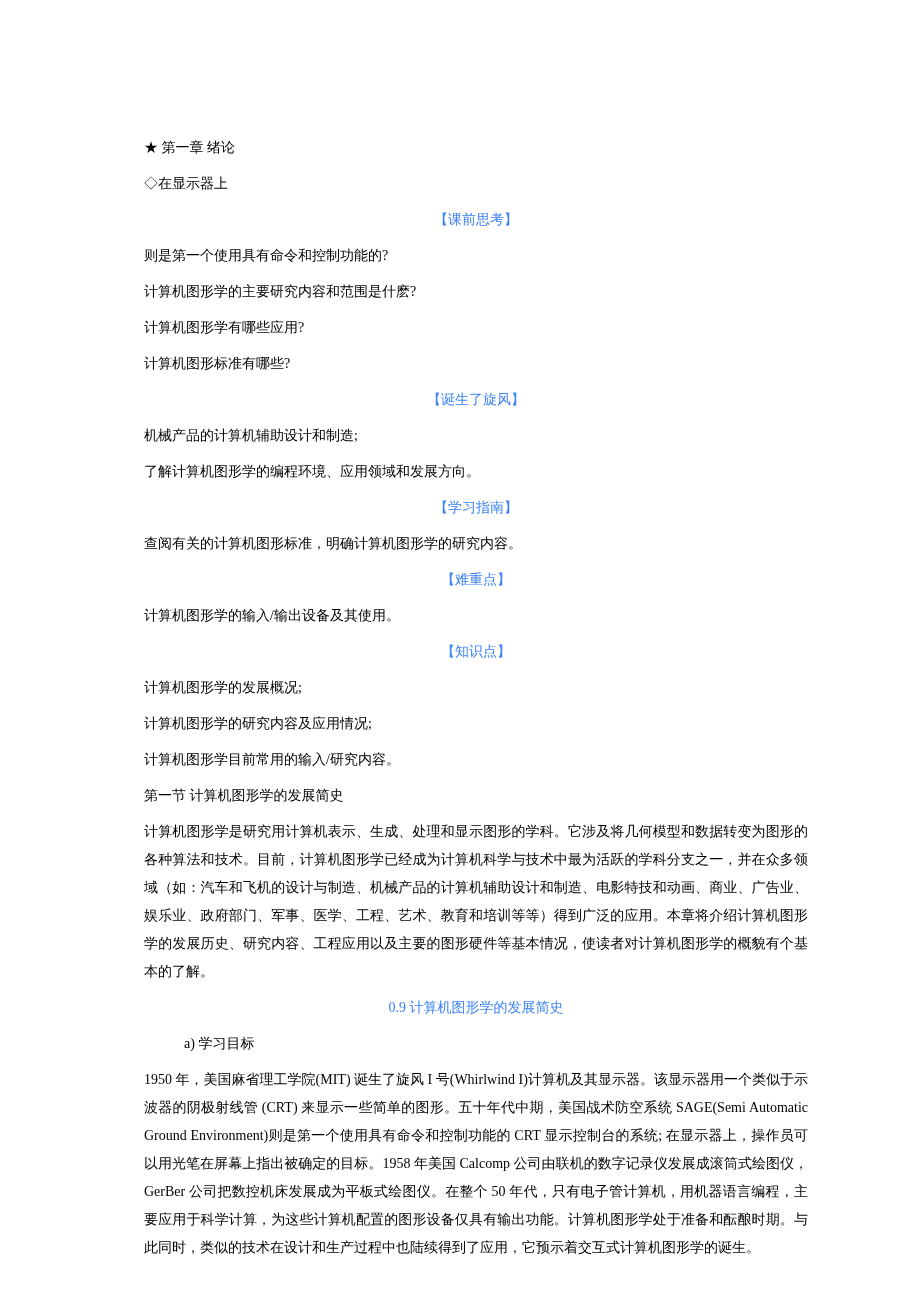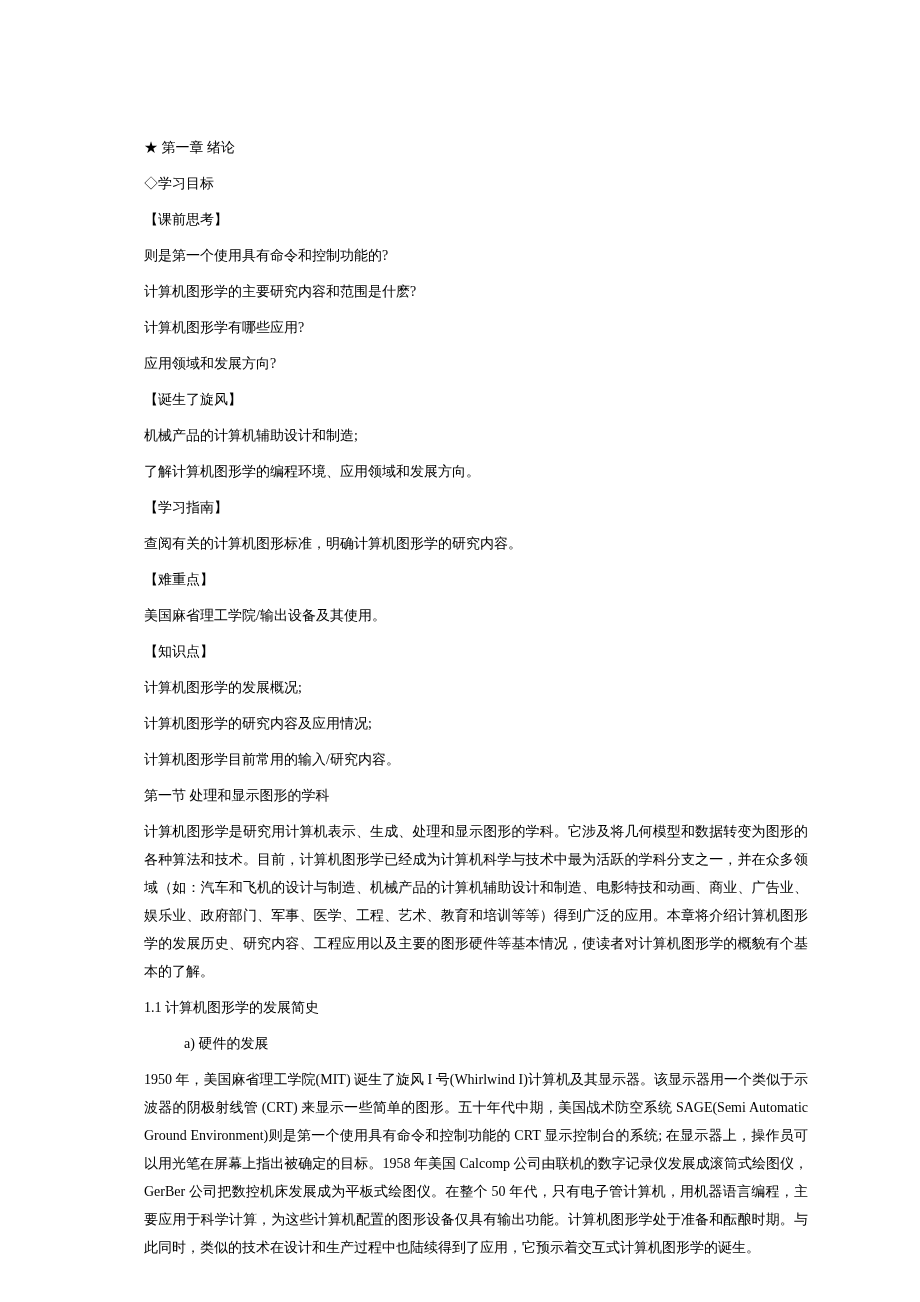--- a/index.html
+++ b/index.html
@@ -10,47 +10,48 @@
     body {
       font-family: "SimSun", "宋体", serif;
       font-size: 14px;
       line-height: 2.0;
       color: #000;
       background: #fff;
       padding: 110px 120px;
       width: 920px;
     }
     .blue {
-      color: #000000;
+      color: #3b82f6;
+      text-align: center;
     }
     .indent {
       padding-left: 40px;
     }
     .paragraph {
       text-align: justify;
     }
   </style>
 </head>
 <body>
 
 <div>★ 第一章 绪论</div>
-<div>◇学习目标</div>
+<div>◇在显示器上</div>
 <div class="blue">【课前思考】</div>
 <div>则是第一个使用具有命令和控制功能的?</div>
 <div>计算机图形学的主要研究内容和范围是什麽?</div>
 <div>计算机图形学有哪些应用?</div>
-<div>应用领域和发展方向?</div>
+<div>计算机图形标准有哪些?</div>
 <div class="blue">【诞生了旋风】</div>
 <div>机械产品的计算机辅助设计和制造;</div>
 <div>了解计算机图形学的编程环境、应用领域和发展方向。</div>
 <div class="blue">【学习指南】</div>
 <div>查阅有关的计算机图形标准，明确计算机图形学的研究内容。</div>
 <div class="blue">【难重点】</div>
-<div>美国麻省理工学院/输出设备及其使用。</div>
+<div>计算机图形学的输入/输出设备及其使用。</div>
 <div class="blue">【知识点】</div>
 <div>计算机图形学的发展概况;</div>
 <div>计算机图形学的研究内容及应用情况;</div>
 <div>计算机图形学目前常用的输入/研究内容。</div>
-<div>第一节  处理和显示图形的学科</div>
+<div>第一节  计算机图形学的发展简史</div>
 <div class="paragraph">计算机图形学是研究用计算机表示、生成、处理和显示图形的学科。它涉及将几何模型和数据转变为图形的各种算法和技术。目前，计算机图形学已经成为计算机科学与技术中最为活跃的学科分支之一，并在众多领域（如：汽车和飞机的设计与制造、机械产品的计算机辅助设计和制造、电影特技和动画、商业、广告业、娱乐业、政府部门、军事、医学、工程、艺术、教育和培训等等）得到广泛的应用。本章将介绍计算机图形学的发展历史、研究内容、工程应用以及主要的图形硬件等基本情况，使读者对计算机图形学的概貌有个基本的了解。</div>
-<div class="blue">1.1 计算机图形学的发展简史</div>
-<div class="indent">a) 硬件的发展</div>
+<div class="blue">0.9 计算机图形学的发展简史</div>
+<div class="indent">a) 学习目标</div>
 <div class="paragraph">1950 年，美国麻省理工学院(MIT) 诞生了旋风 I 号(Whirlwind I)计算机及其显示器。该显示器用一个类似于示波器的阴极射线管 (CRT) 来显示一些简单的图形。五十年代中期，美国战术防空系统 SAGE(Semi Automatic Ground Environment)则是第一个使用具有命令和控制功能的 CRT 显示控制台的系统; 在显示器上，操作员可以用光笔在屏幕上指出被确定的目标。1958 年美国 Calcomp 公司由联机的数字记录仪发展成滚筒式绘图仪，GerBer 公司把数控机床发展成为平板式绘图仪。在整个 50 年代，只有电子管计算机，用机器语言编程，主要应用于科学计算，为这些计算机配置的图形设备仅具有输出功能。计算机图形学处于准备和酝酿时期。与此同时，类似的技术在设计和生产过程中也陆续得到了应用，它预示着交互式计算机图形学的诞生。</div>
 
 </body></html>

